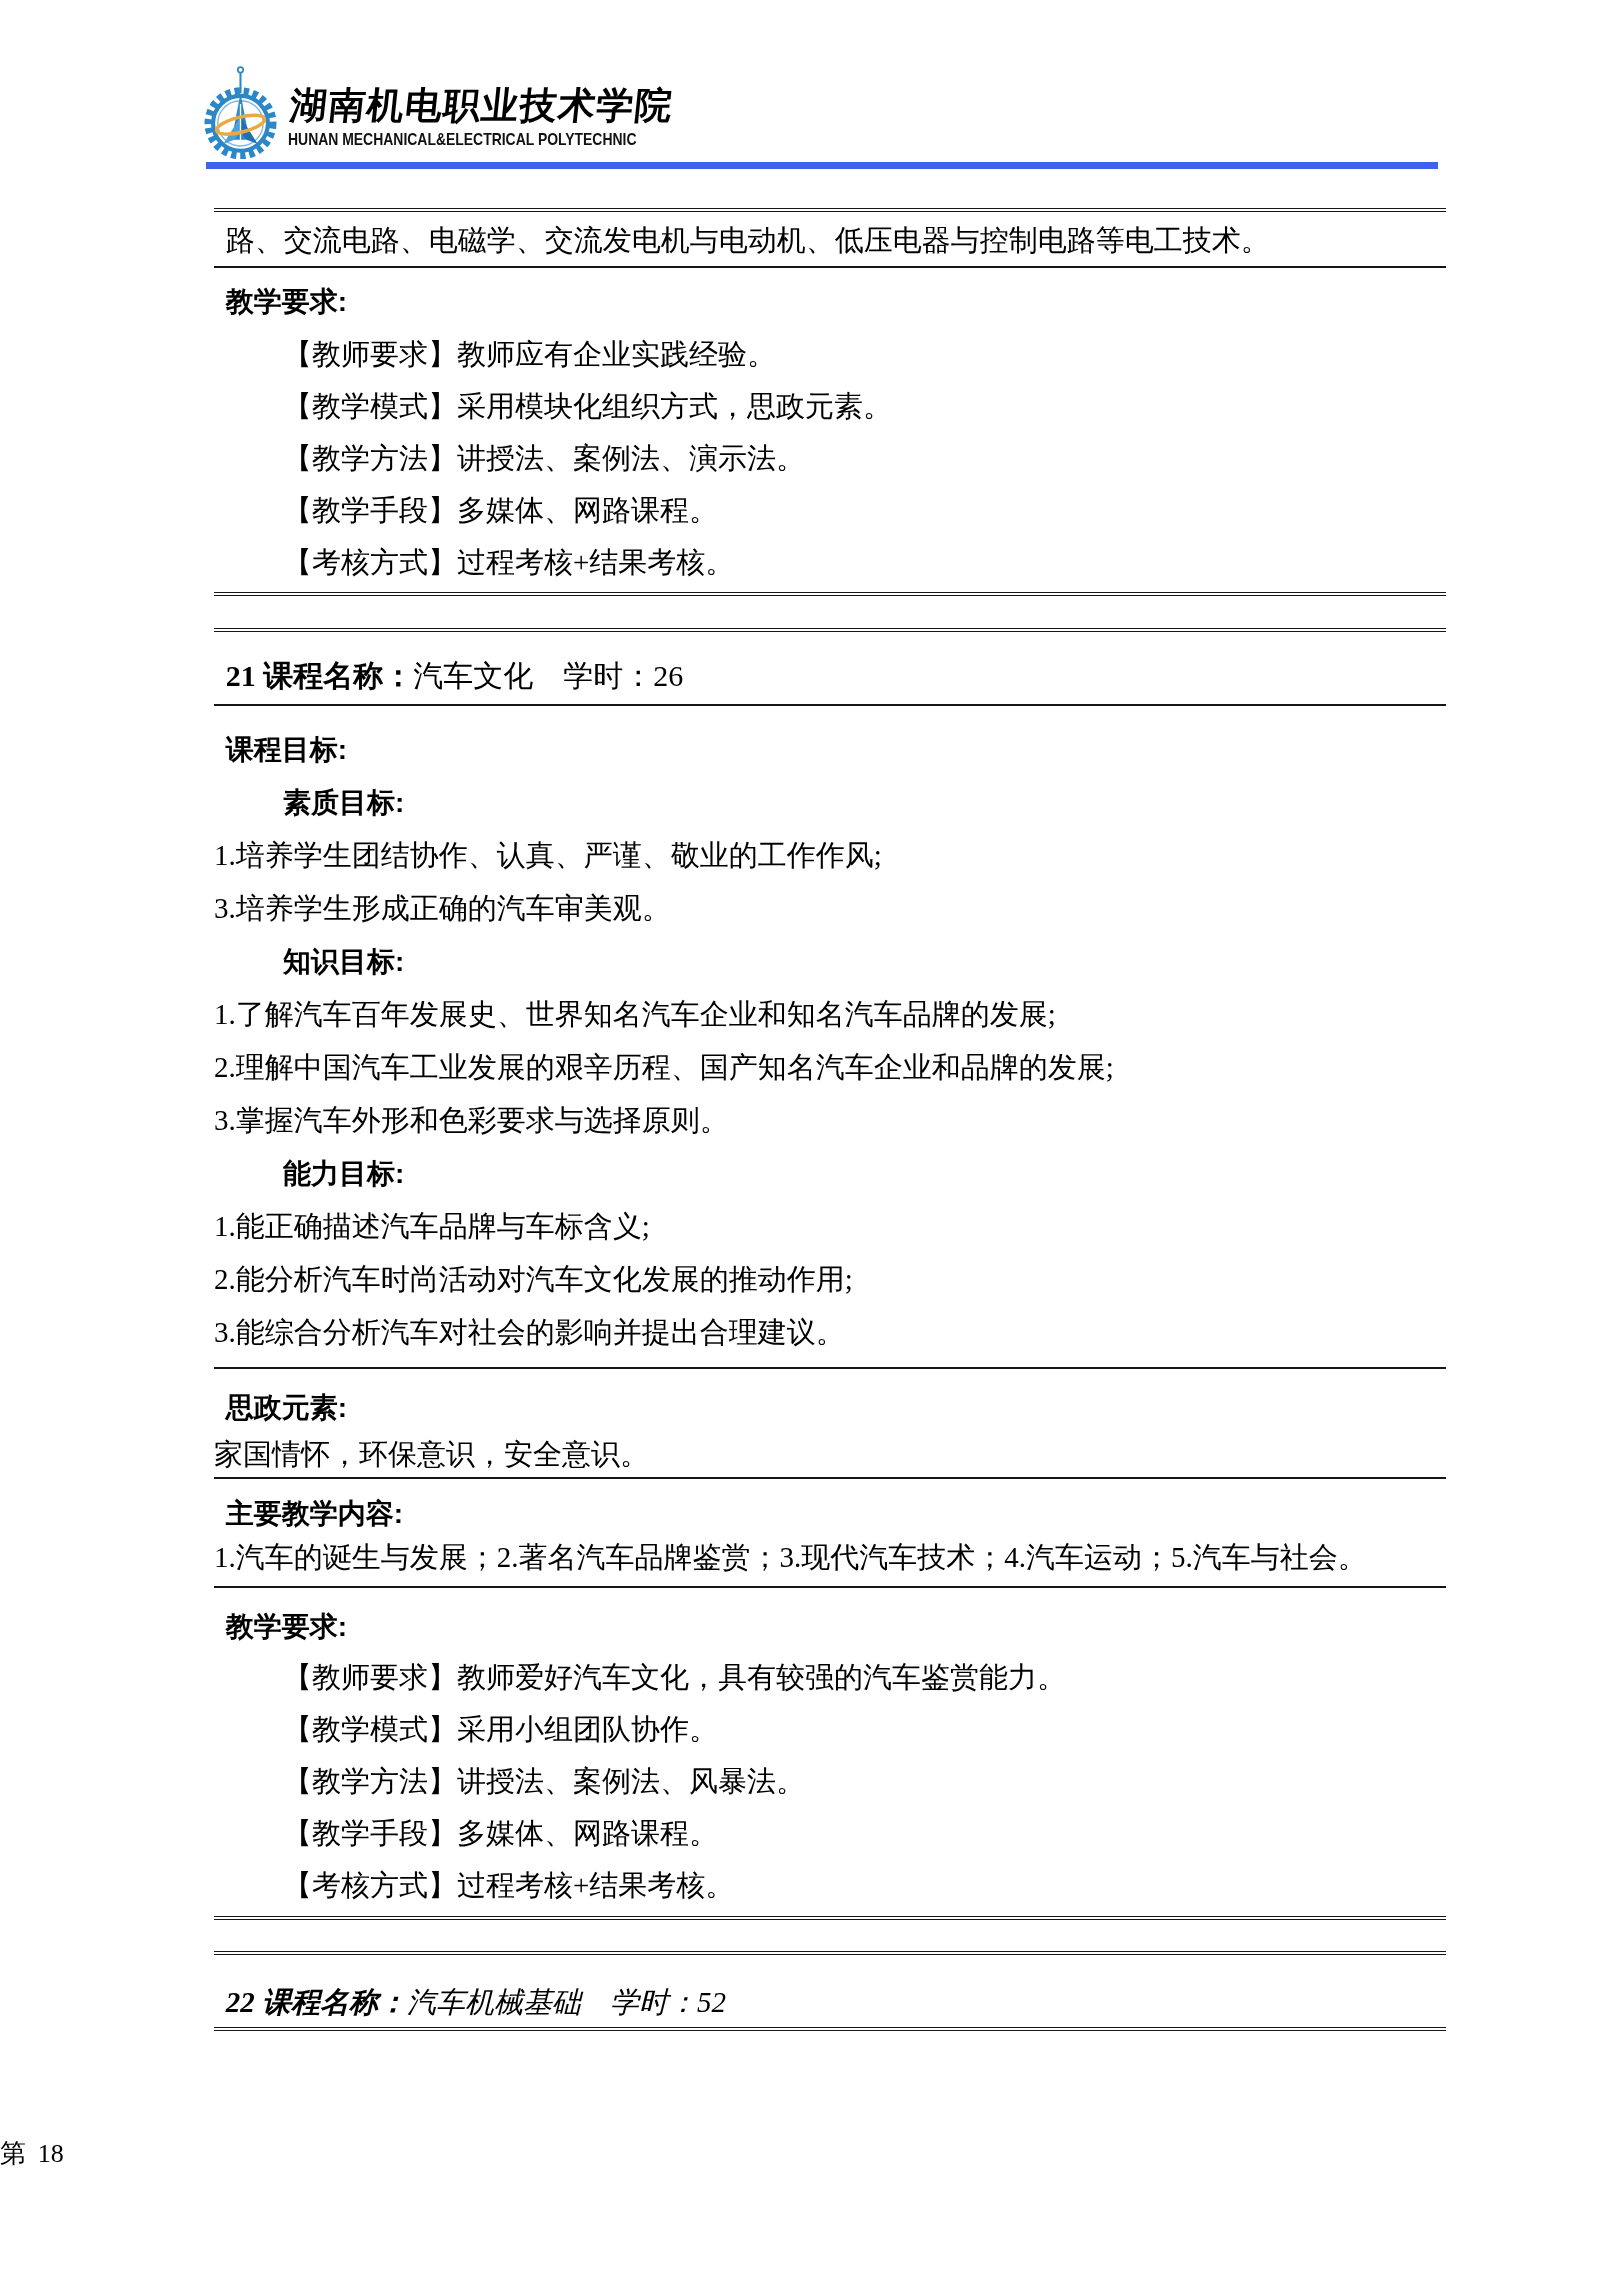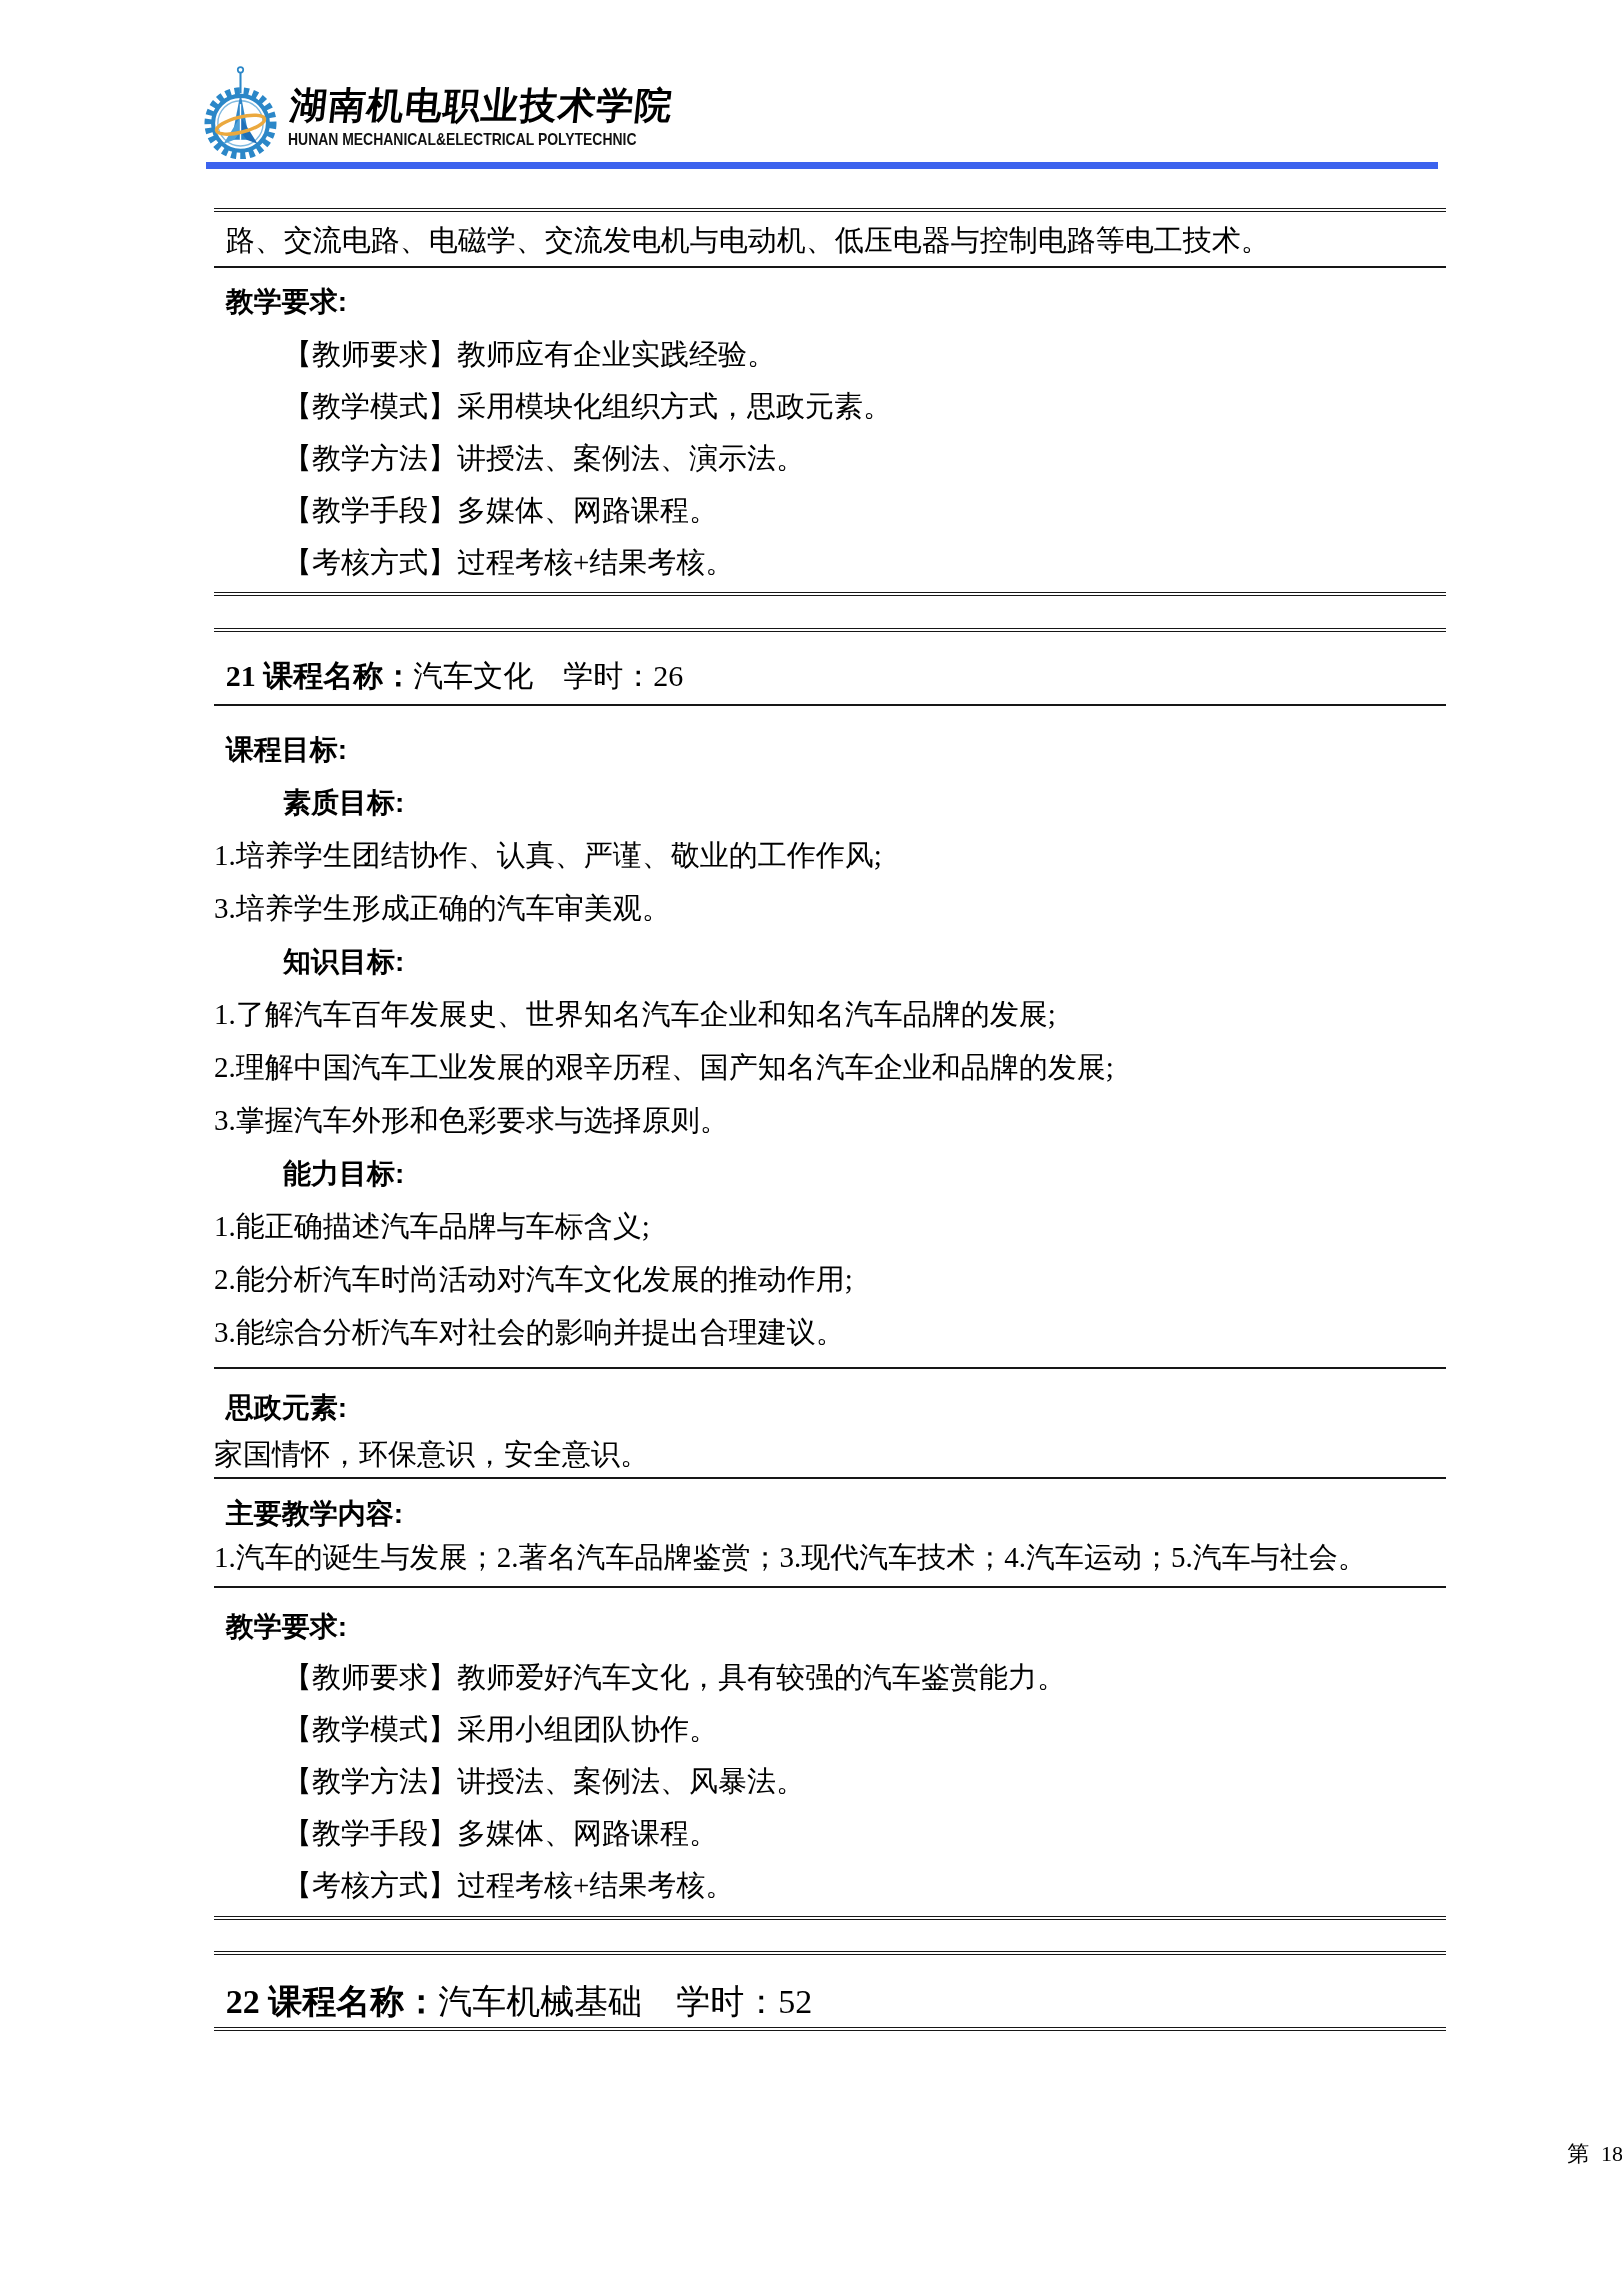--- a/index.html
+++ b/index.html
@@ -36,38 +36,38 @@
     font-family:"Liberation Sans","DejaVu Sans",sans-serif; color:#000;
   }
   p, h3, div.line { margin:0; padding:0; font-weight:normal; }
   ul.blist { list-style:none; margin:7.9px 0 0 69px; padding:0; }
   .row-a { padding:10.5px 0 9.2px 0; line-height:34px; }
   .sec-req1 { padding:15.7px 0 3.9px 0; }
   .sec-req1 h3 { line-height:37px; }
   .sec-req1 li { line-height:52px; }
   .title-row { padding:25px 0 9.2px 0; line-height:38px; font-size:30px; }
   .title-row .tl { font-weight:bold; }
-  .title-row2 { padding:27.5px 0 6.5px 0; line-height:38px; font-size:34px; }
+  .title-row2 { padding:27.5px 0 6.5px 0; line-height:38px; font-size:29px;font-style:italic; }
   .title-row2 .tl { font-weight:bold; }
   .sec-goals { padding:17px 0 8px 0; }
   .sec-goals .line, .sec-goals h3 { line-height:53px; }
   .sec-two { padding:15.7px 0 0 0; }
   .sec-two h3 { line-height:46px; }
   .sec-two .line { line-height:46px; }
   .sec-content { padding:15.7px 0 5.2px 0; }
   .sec-content h3 { line-height:38px; }
   .sec-content .line { line-height:48px; }
   .sec-req2 { padding:19.6px 0 5.2px 0; }
   .sec-req2 h3 { line-height:37px; }
   .sec-req2 ul.blist { margin-top:6.5px; }
   .sec-req2 li { line-height:52px; }
   
   .footer {
-    position:absolute; left:0; right:0; top:2138px; text-align:right;
-    font-size:22px; line-height:31px;
+    position:absolute; left:0; right:0; top:2138px; text-align:left;
+    font-size:26px; line-height:31px;
   }
   .footer .num { padding-left:11.8px; }
 </style>
 </head>
 <body>
 
 <div class="page">
 
   <div class="logo">
     <svg class="emblem" viewBox="0 0 106 140" xmlns="http://www.w3.org/2000/svg">

